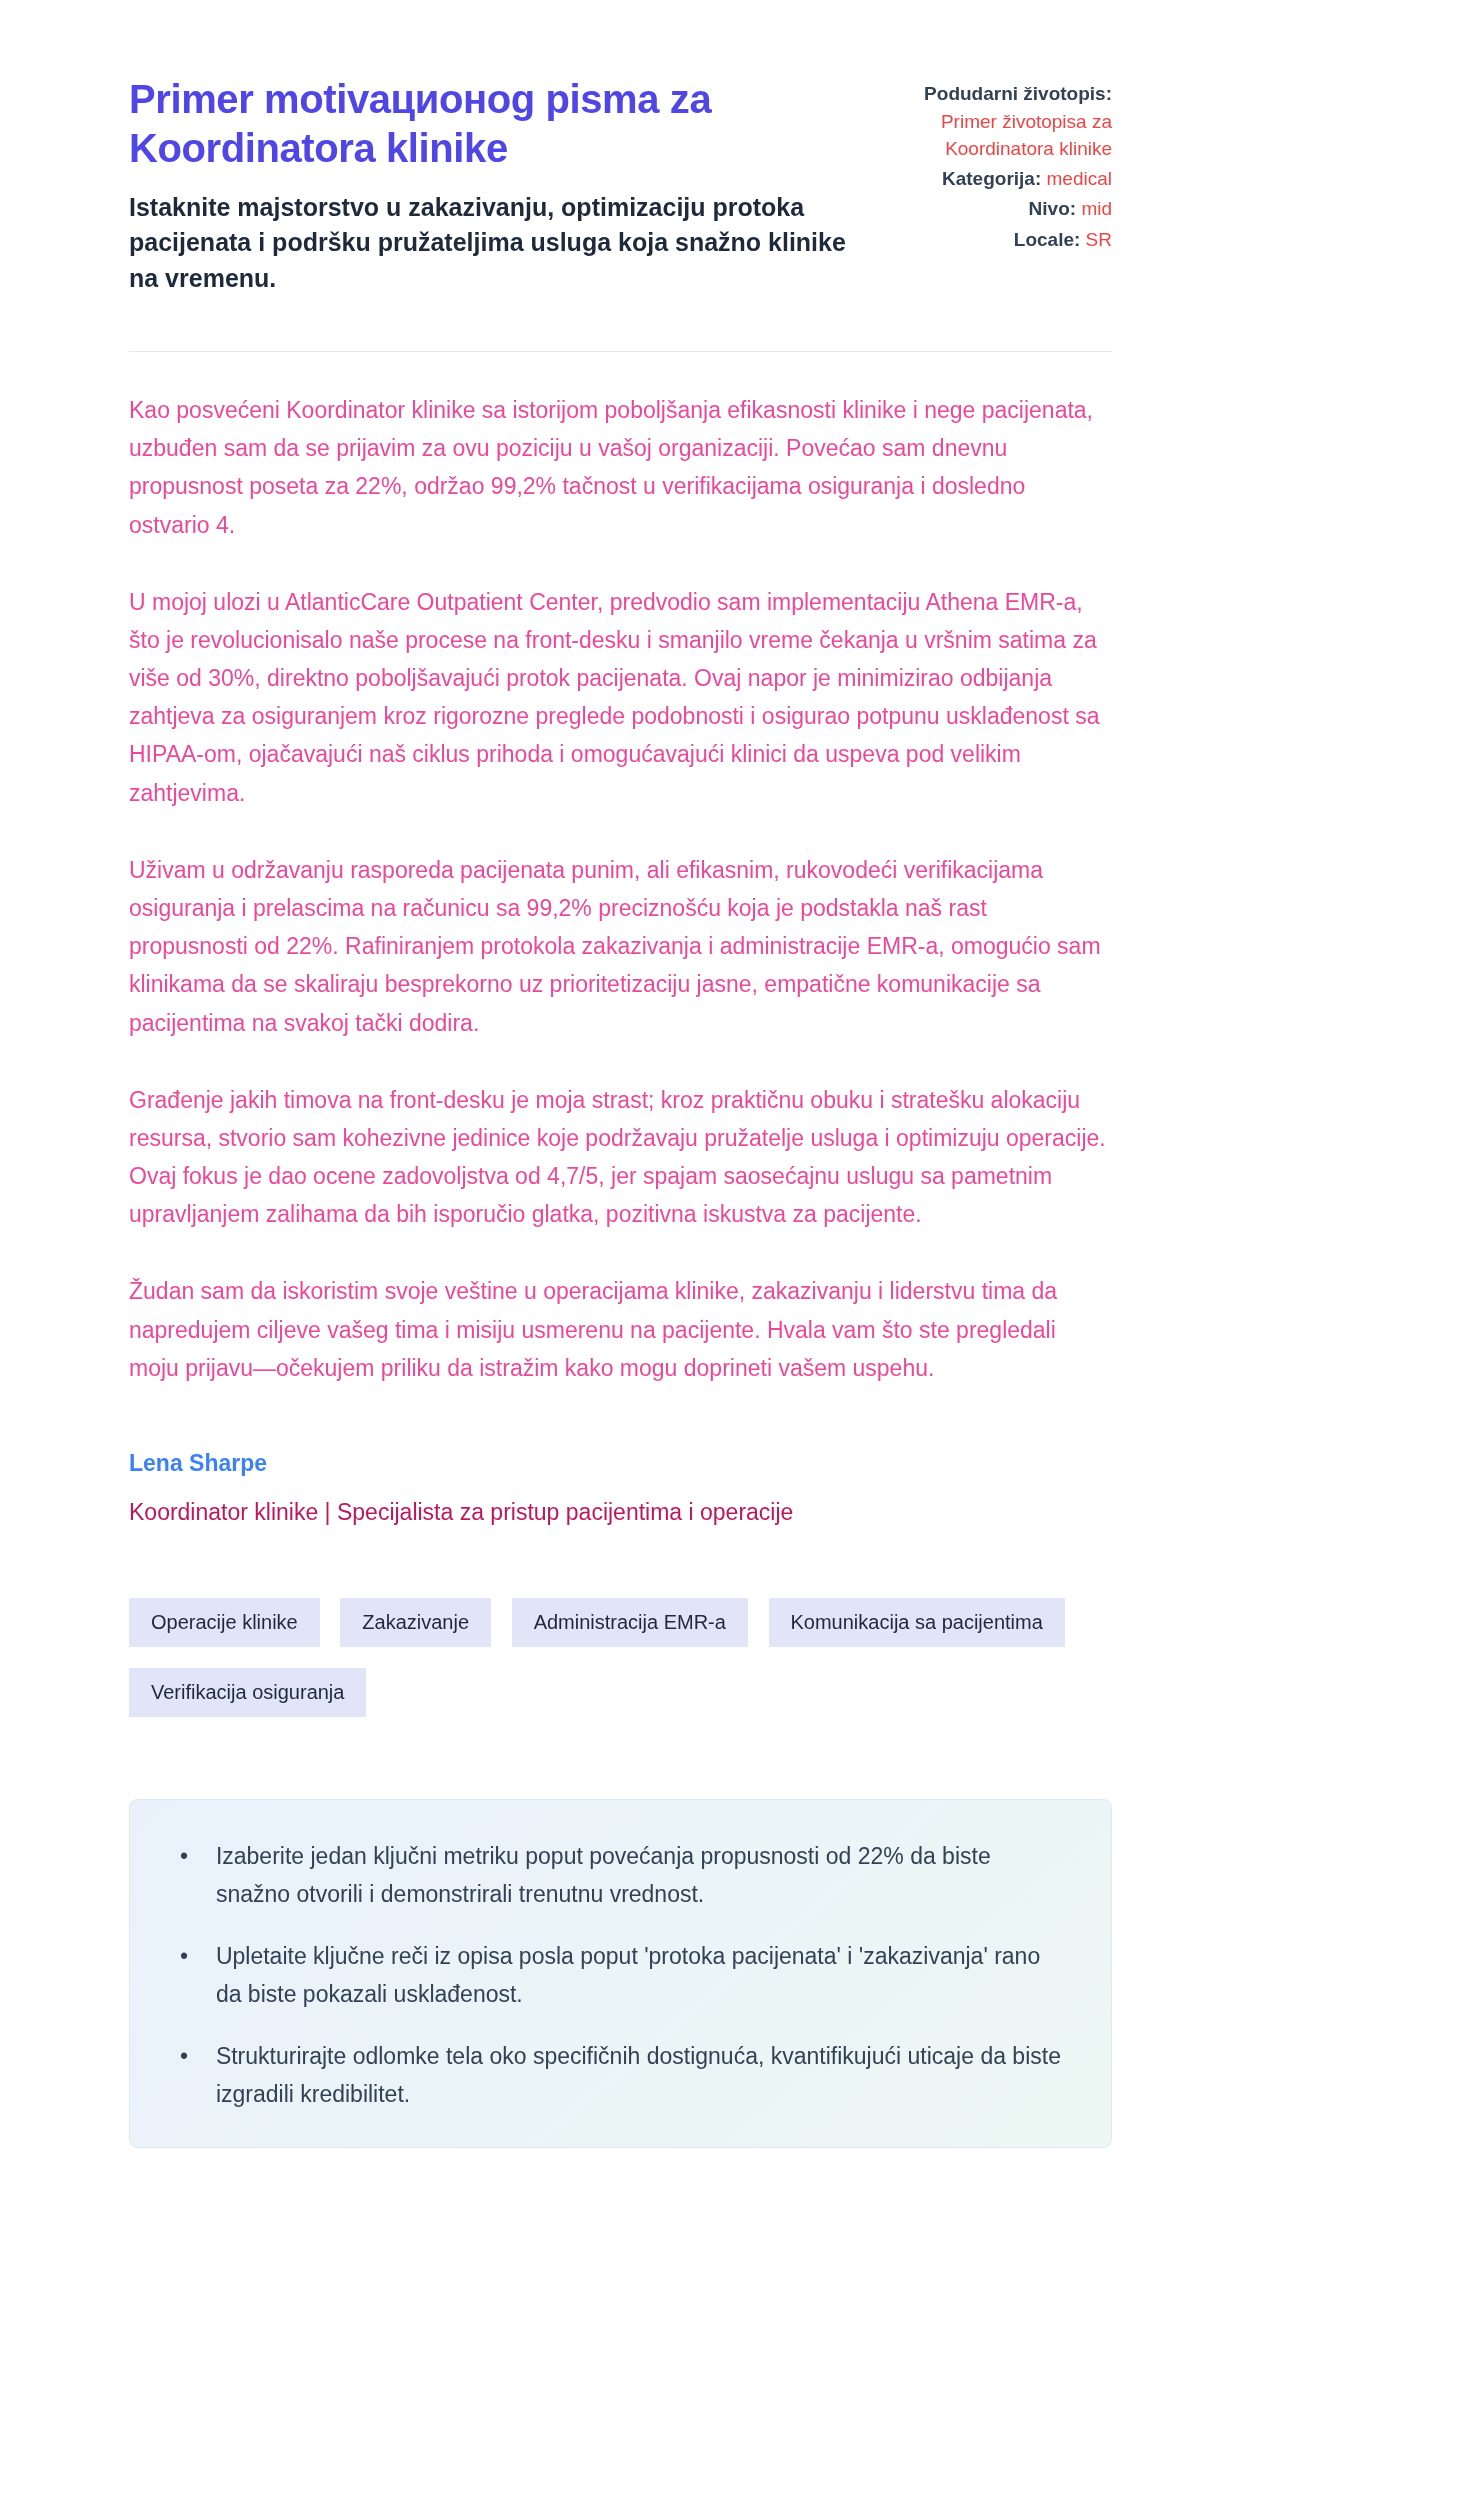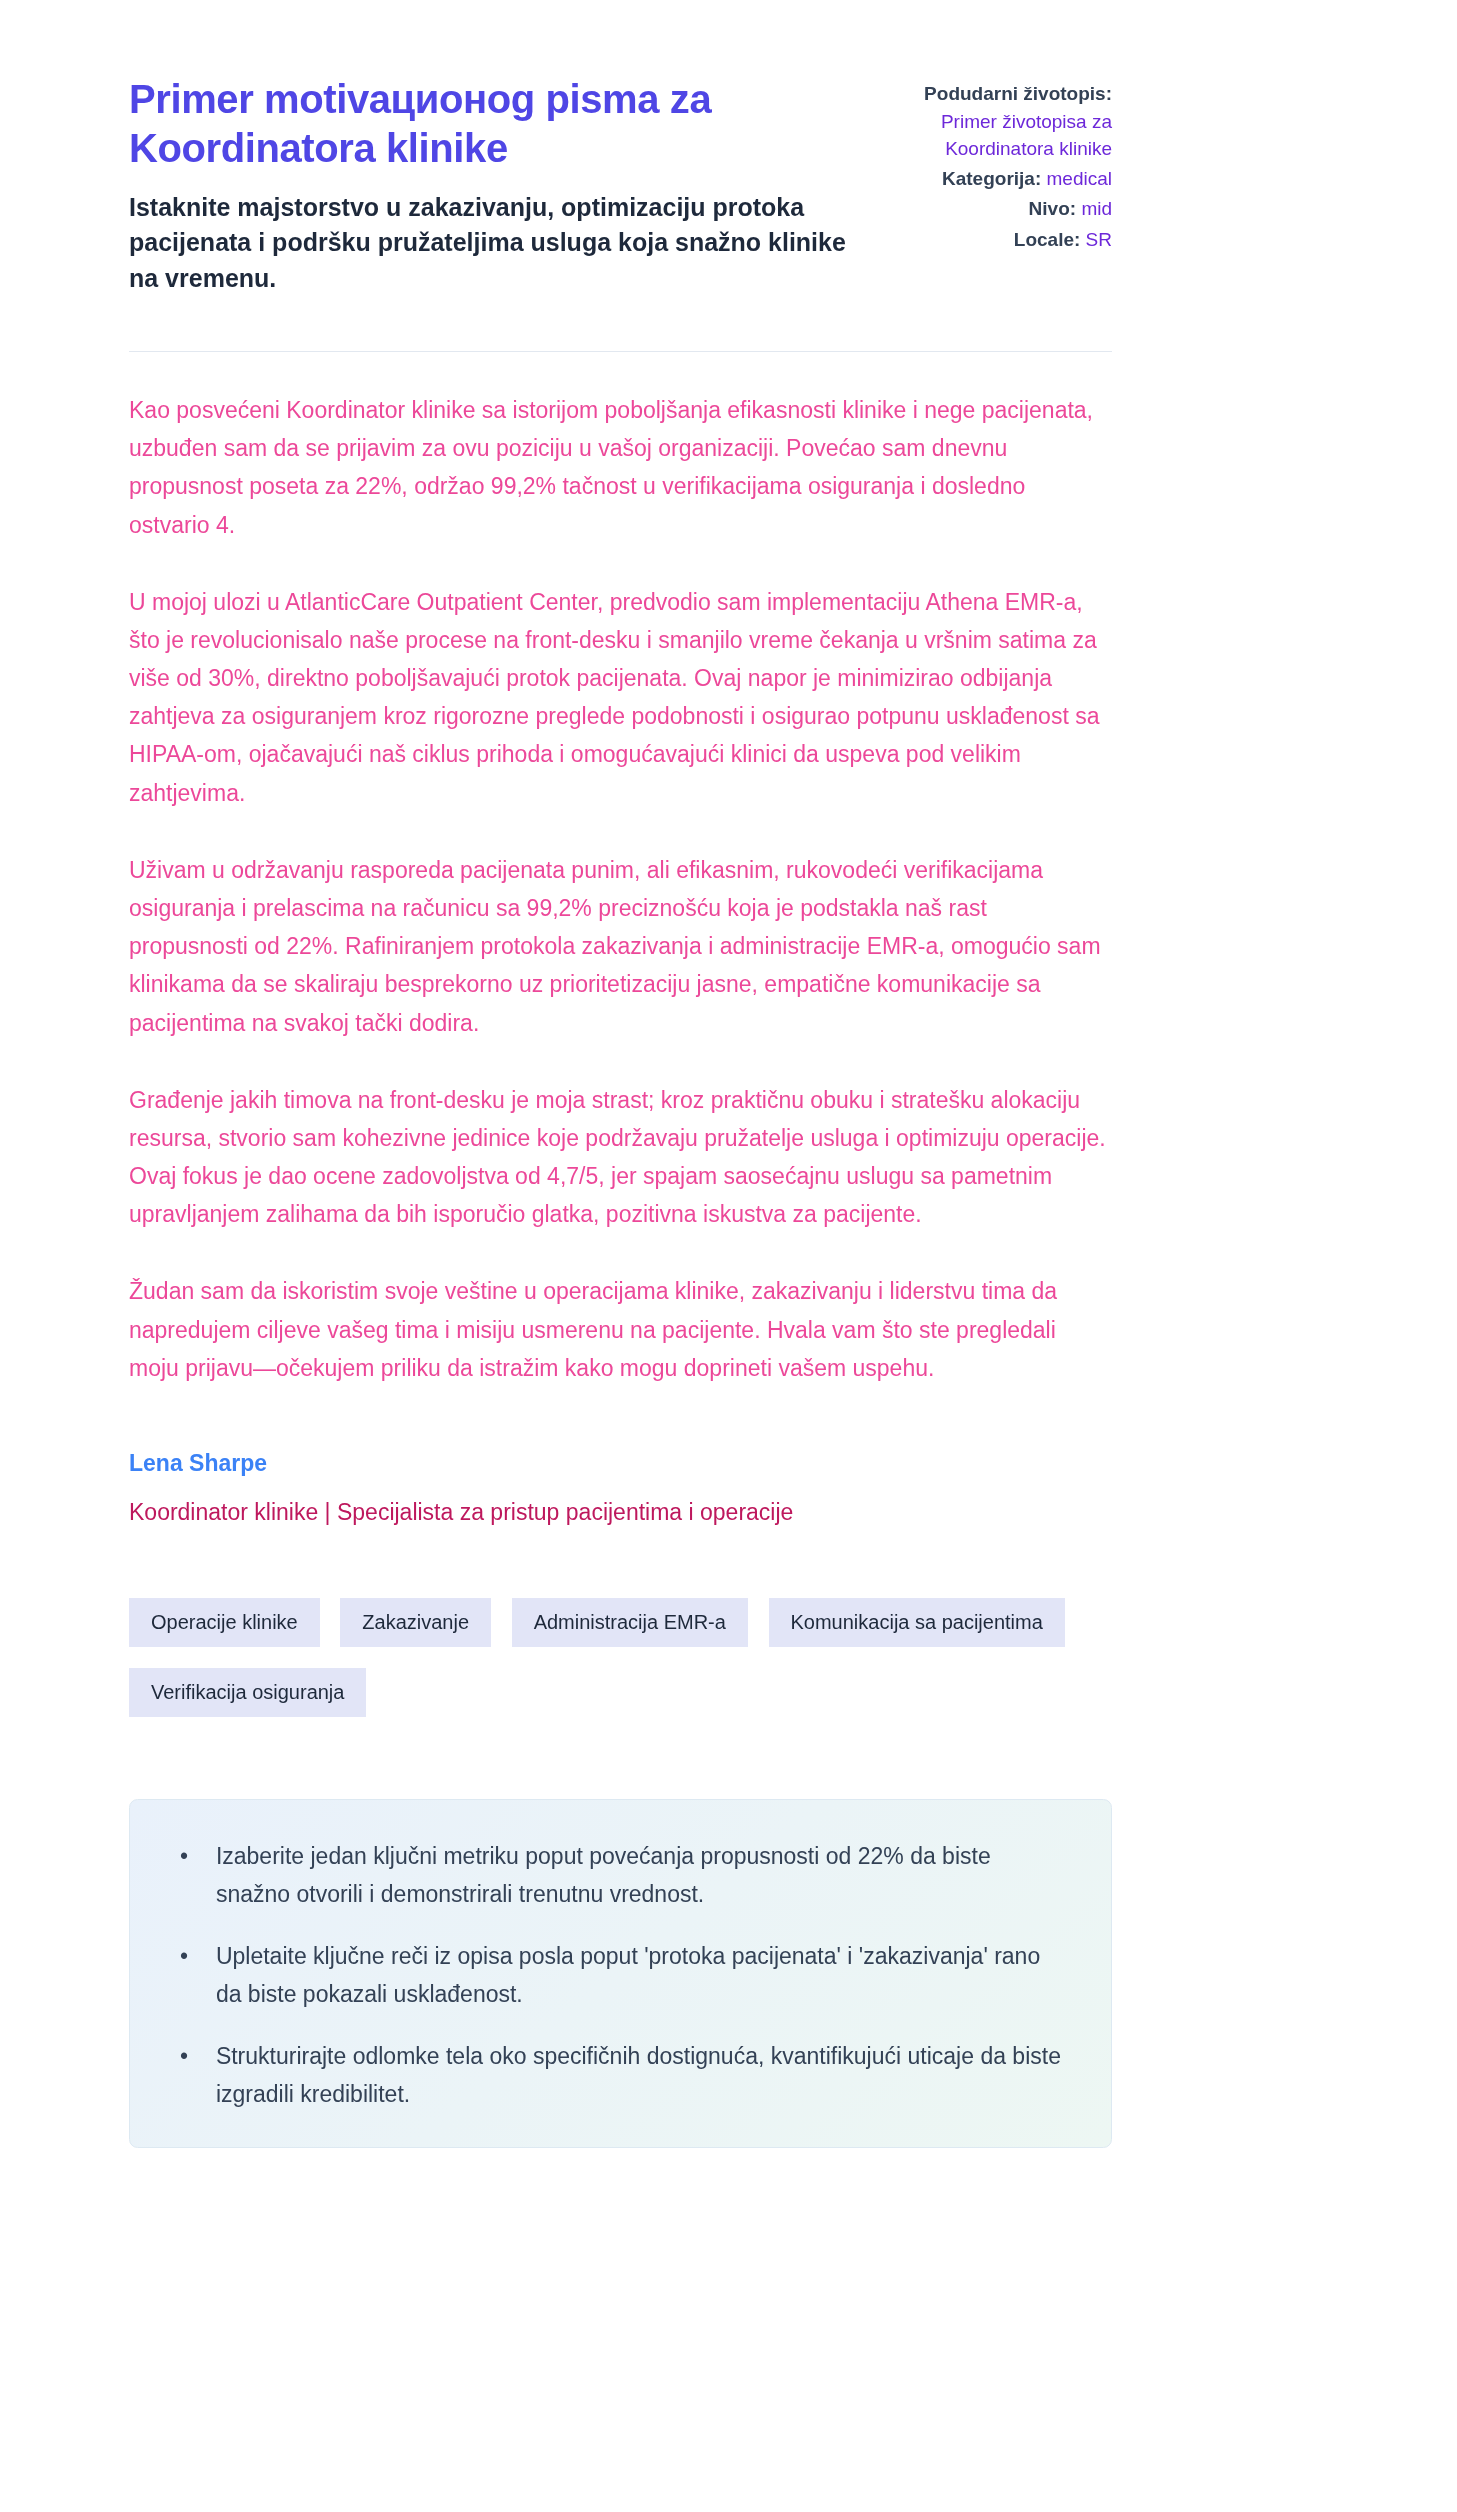--- a/index.html
+++ b/index.html
@@ -43,21 +43,21 @@
   .meta {
     width: 244px;
     flex: 0 0 244px;
     text-align: right;
     font-size: 19px;
     line-height: 1.45;
     padding-top: 5.1px;
   }
   .meta-item { margin-bottom: 2.6px; }
   .meta-label { font-weight: bold; color: #334155; }
-  .meta-value { color: #6d28d9; }
+  .meta-value { color: #ef4444; }
   
   .divider {
     border: none;
     border-top: 0.9px solid #e2e8f0;
     margin: 55px 0 0 0;
   }
   
   .greeting {
     margin: 57px 0 0 0;
     font-size: 23px;

